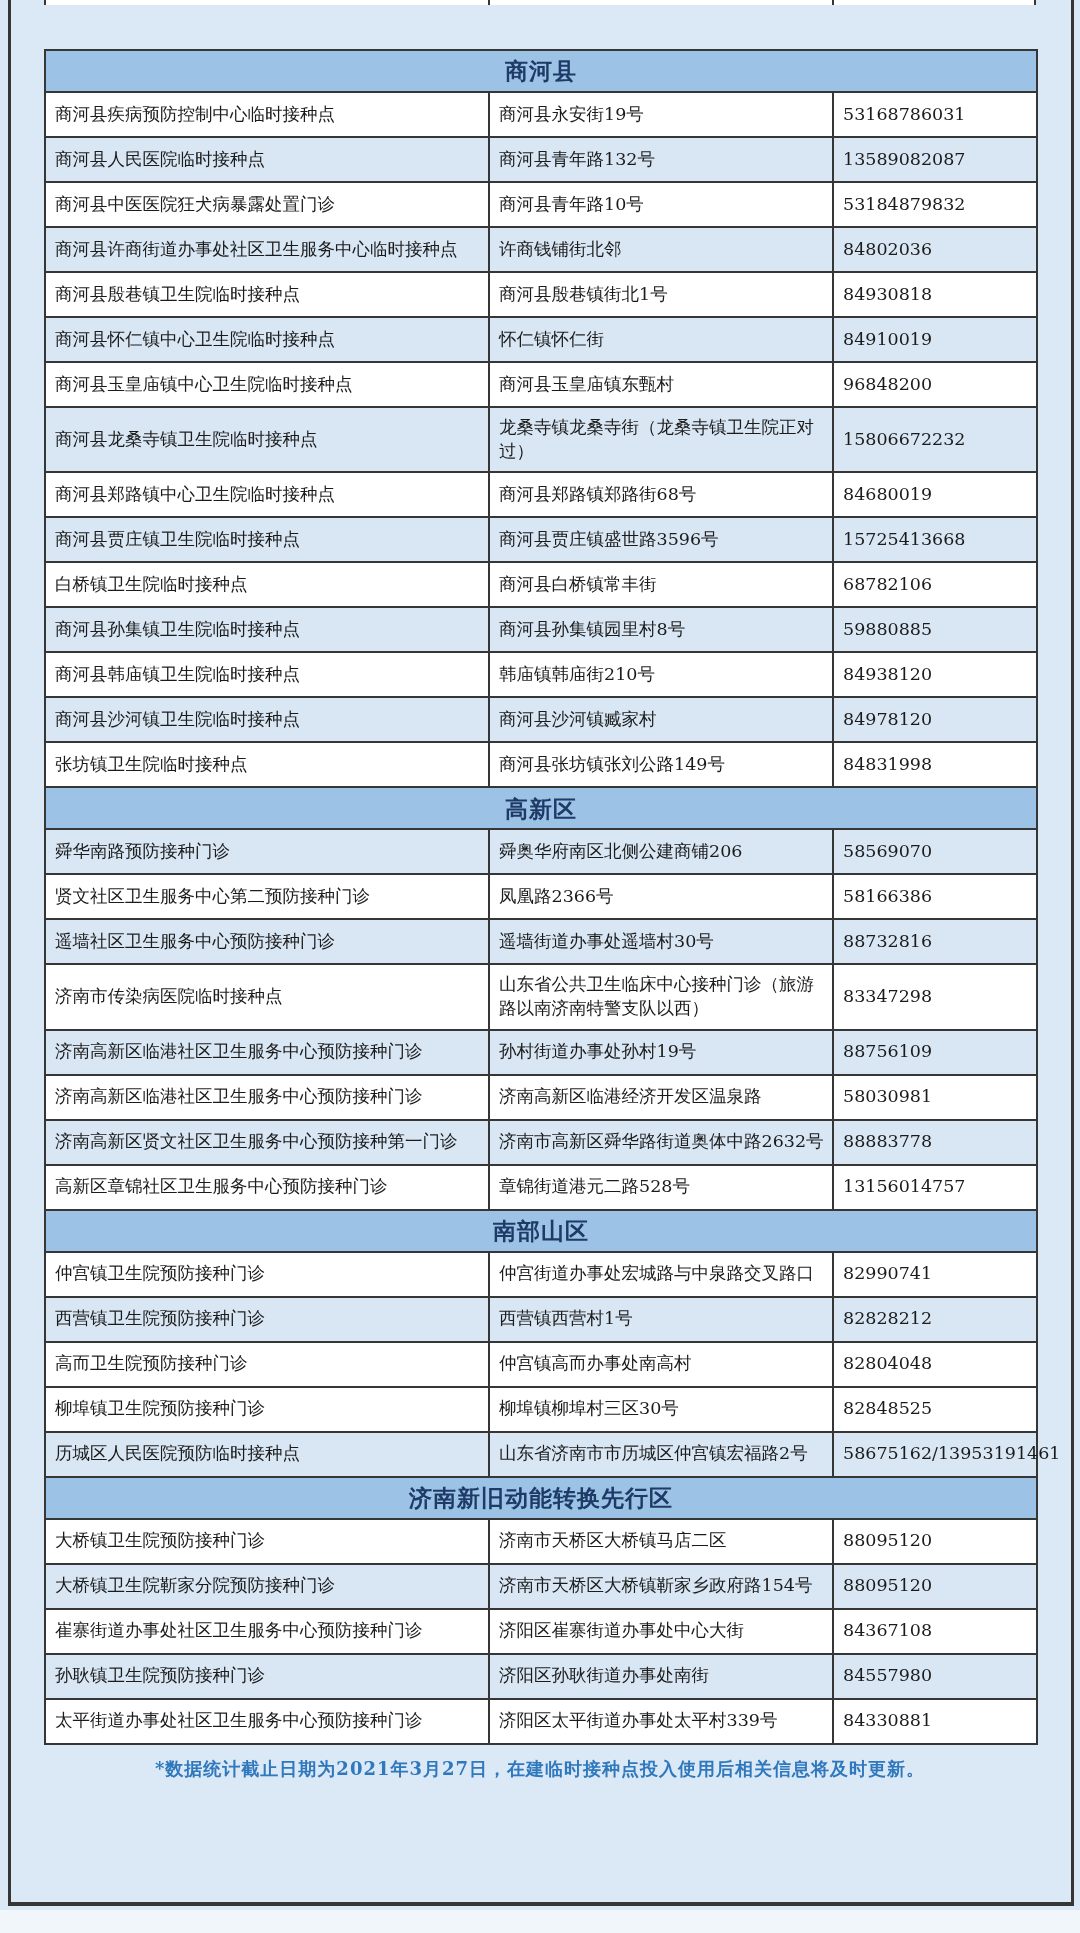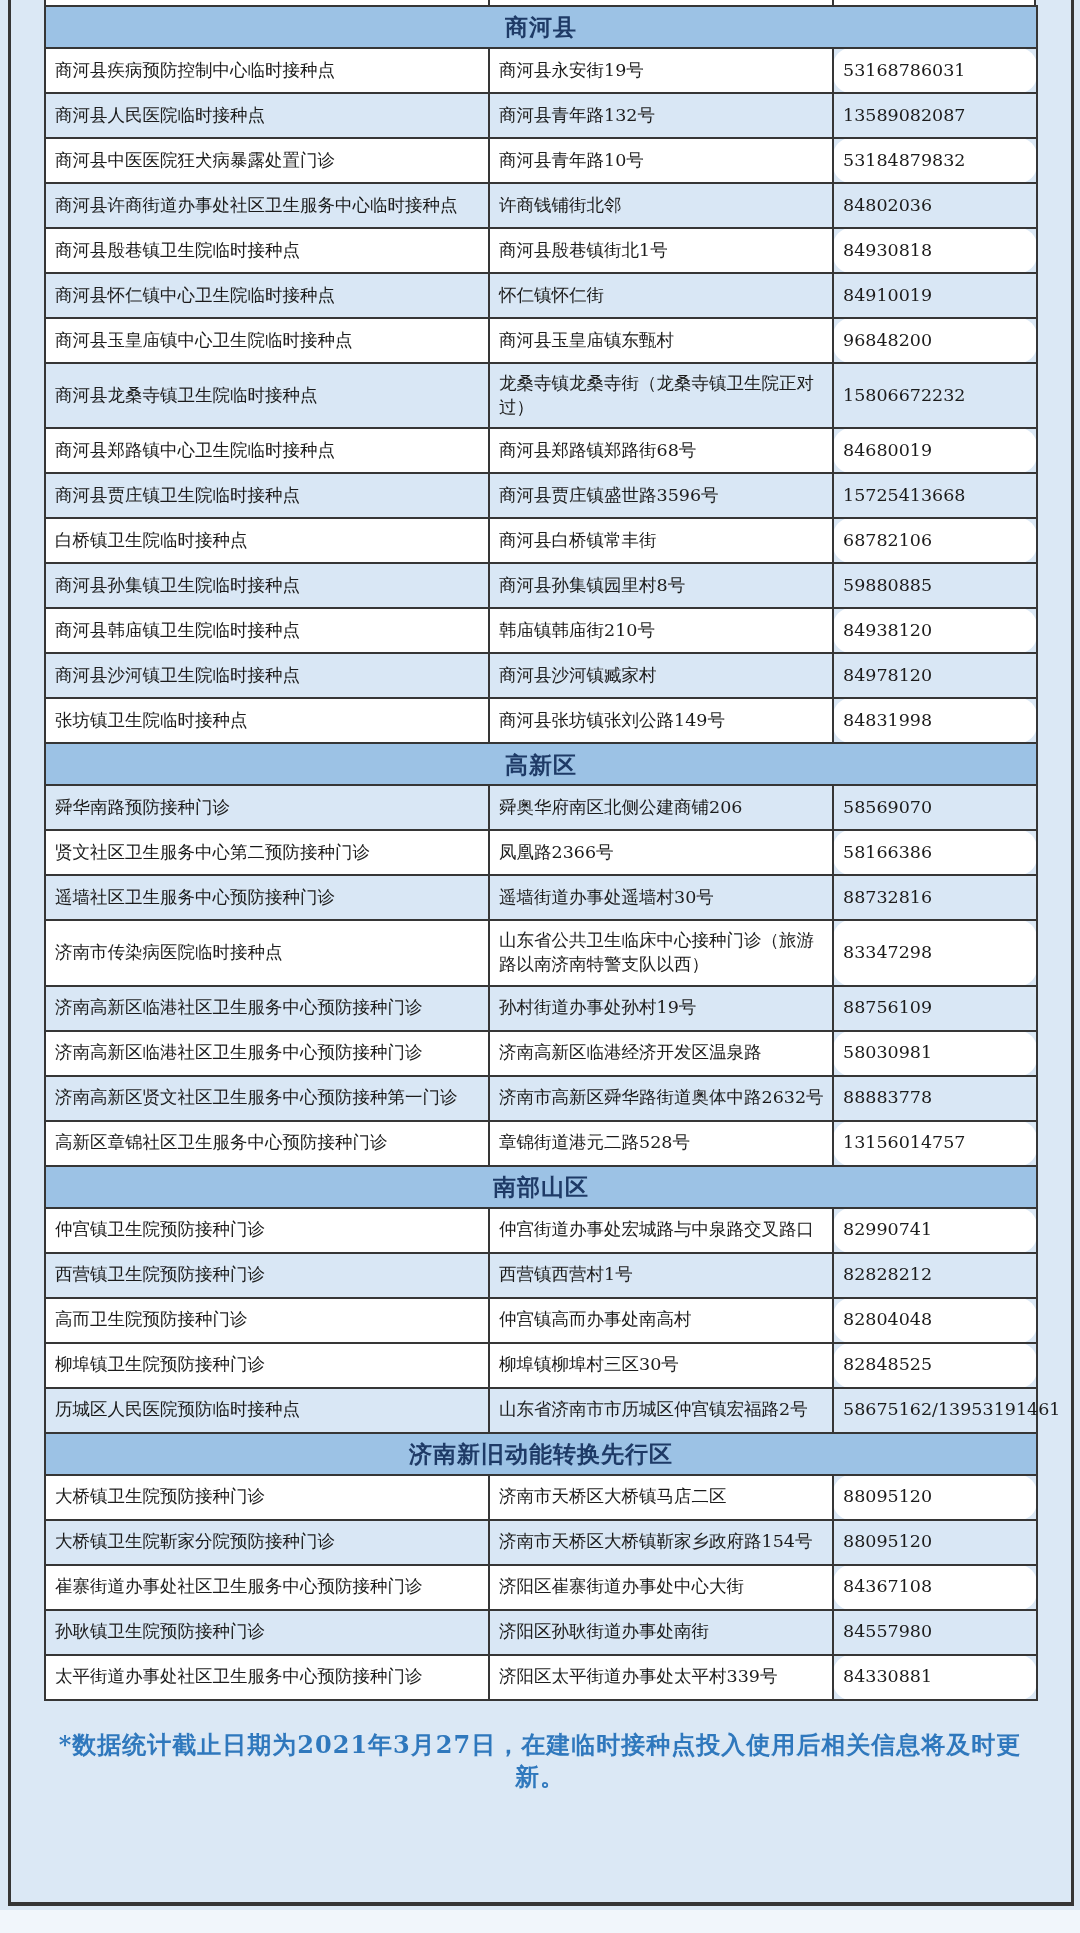--- a/index.html
+++ b/index.html
@@ -51,20 +51,21 @@
     border-right: 2px solid #363636;
   }
   .top-sliver .sl1 { width: 444px; border-right: 2px solid #363636; }
   .top-sliver .sl2 { width: 344px; border-right: 2px solid #363636; }
   .top-sliver .sl3 { flex: 1; }
 
   table.vax-table {
     width: 992px;
     border-collapse: collapse;
     table-layout: fixed;
+    margin-top: 44px;
   }
   table.vax-table td {
     border: 2px solid #363636;
     color: #1b1b1b;
     font-size: 17.5px;
     line-height: 1.35;
     vertical-align: middle;
   }
 
   tr.section-row td {
@@ -72,28 +73,28 @@
     color: #1e3a66;
     text-align: center;
     font-size: 23px;
     font-weight: bold;
     height: 42px;
     letter-spacing: 1px;
   }
 
   tr.data-row td { height: 45px; padding: 8px 6px 8px 9px; background: #ffffff; }
   tr.data-row.alt td { background: #d9e7f5; }
-  td.col-phone { padding-right: 2px; border-radius: 18px; }
+  td.col-phone { padding-right: 2px; }
 
   .footer-note {
-    margin-top: 28px;
+    margin-top: 12px;
     width: 992px;
     text-align: center;
     color: #2f78bd;
-    font-size: 24px;
+    font-size: 18px;
     font-weight: bold;
     letter-spacing: 1px;
   }
 </style>
 </head>
 <body>
 
 <div class="page">
   <div class="outer-frame"></div>
 

